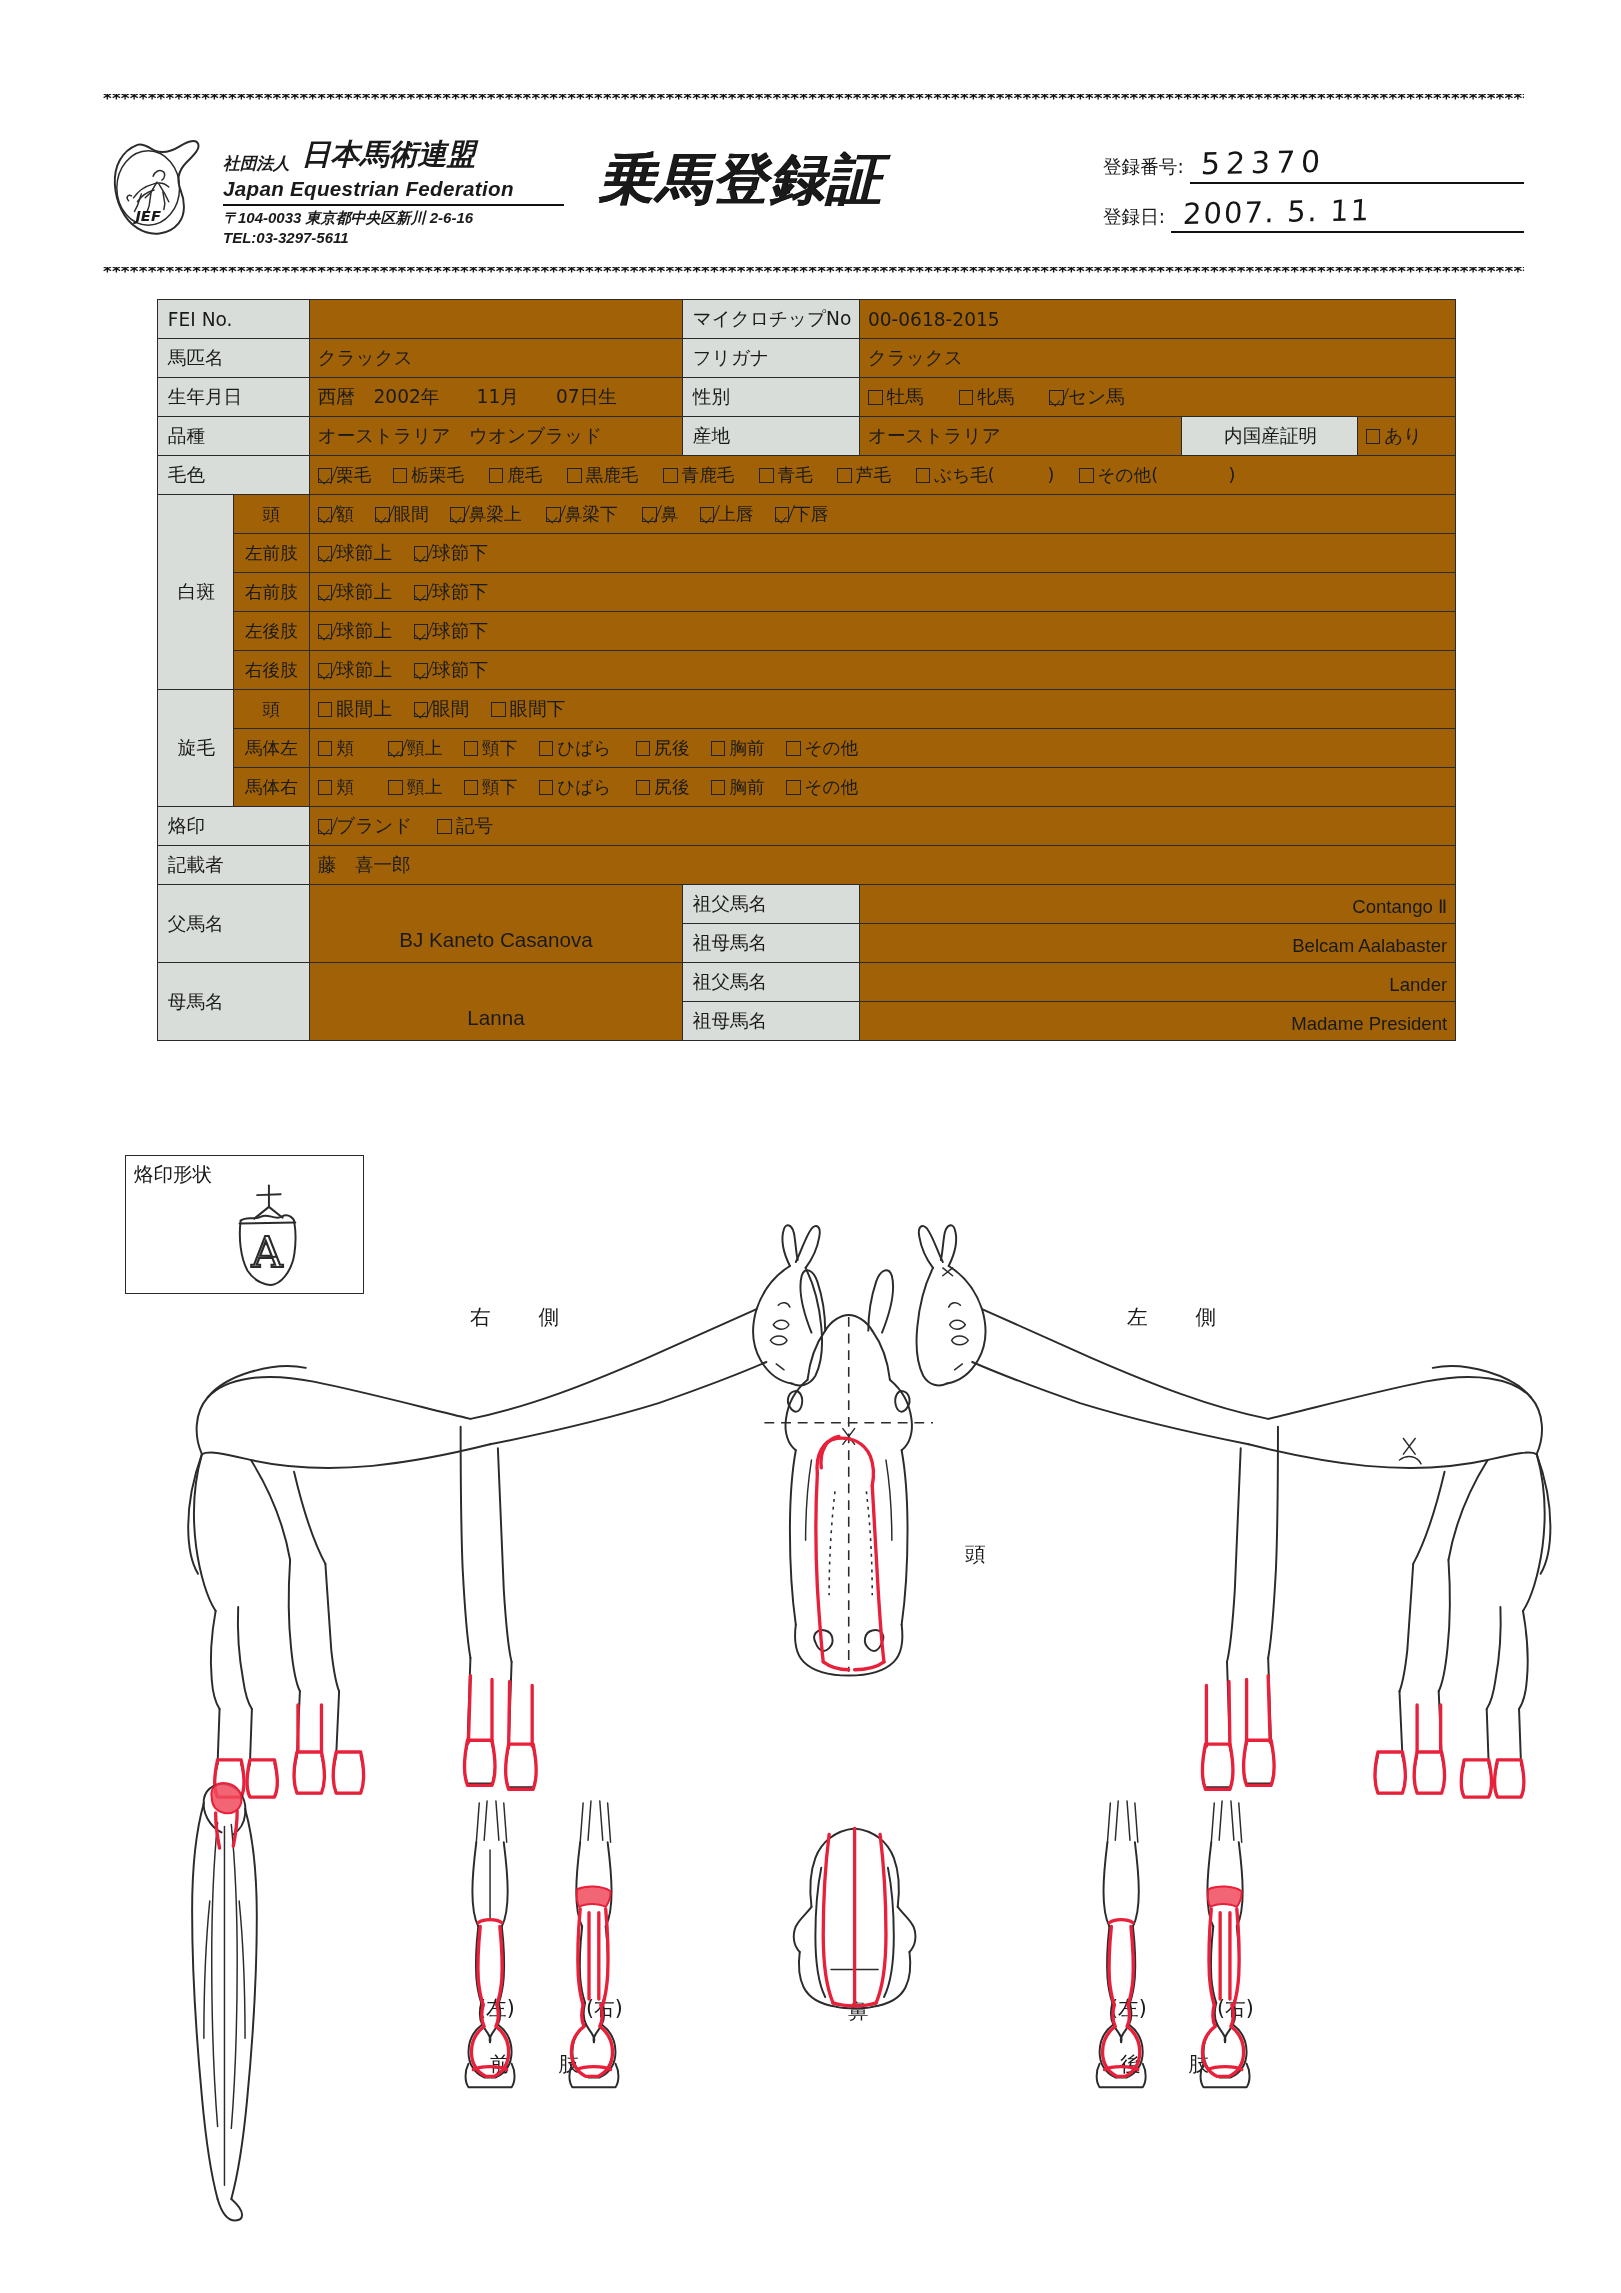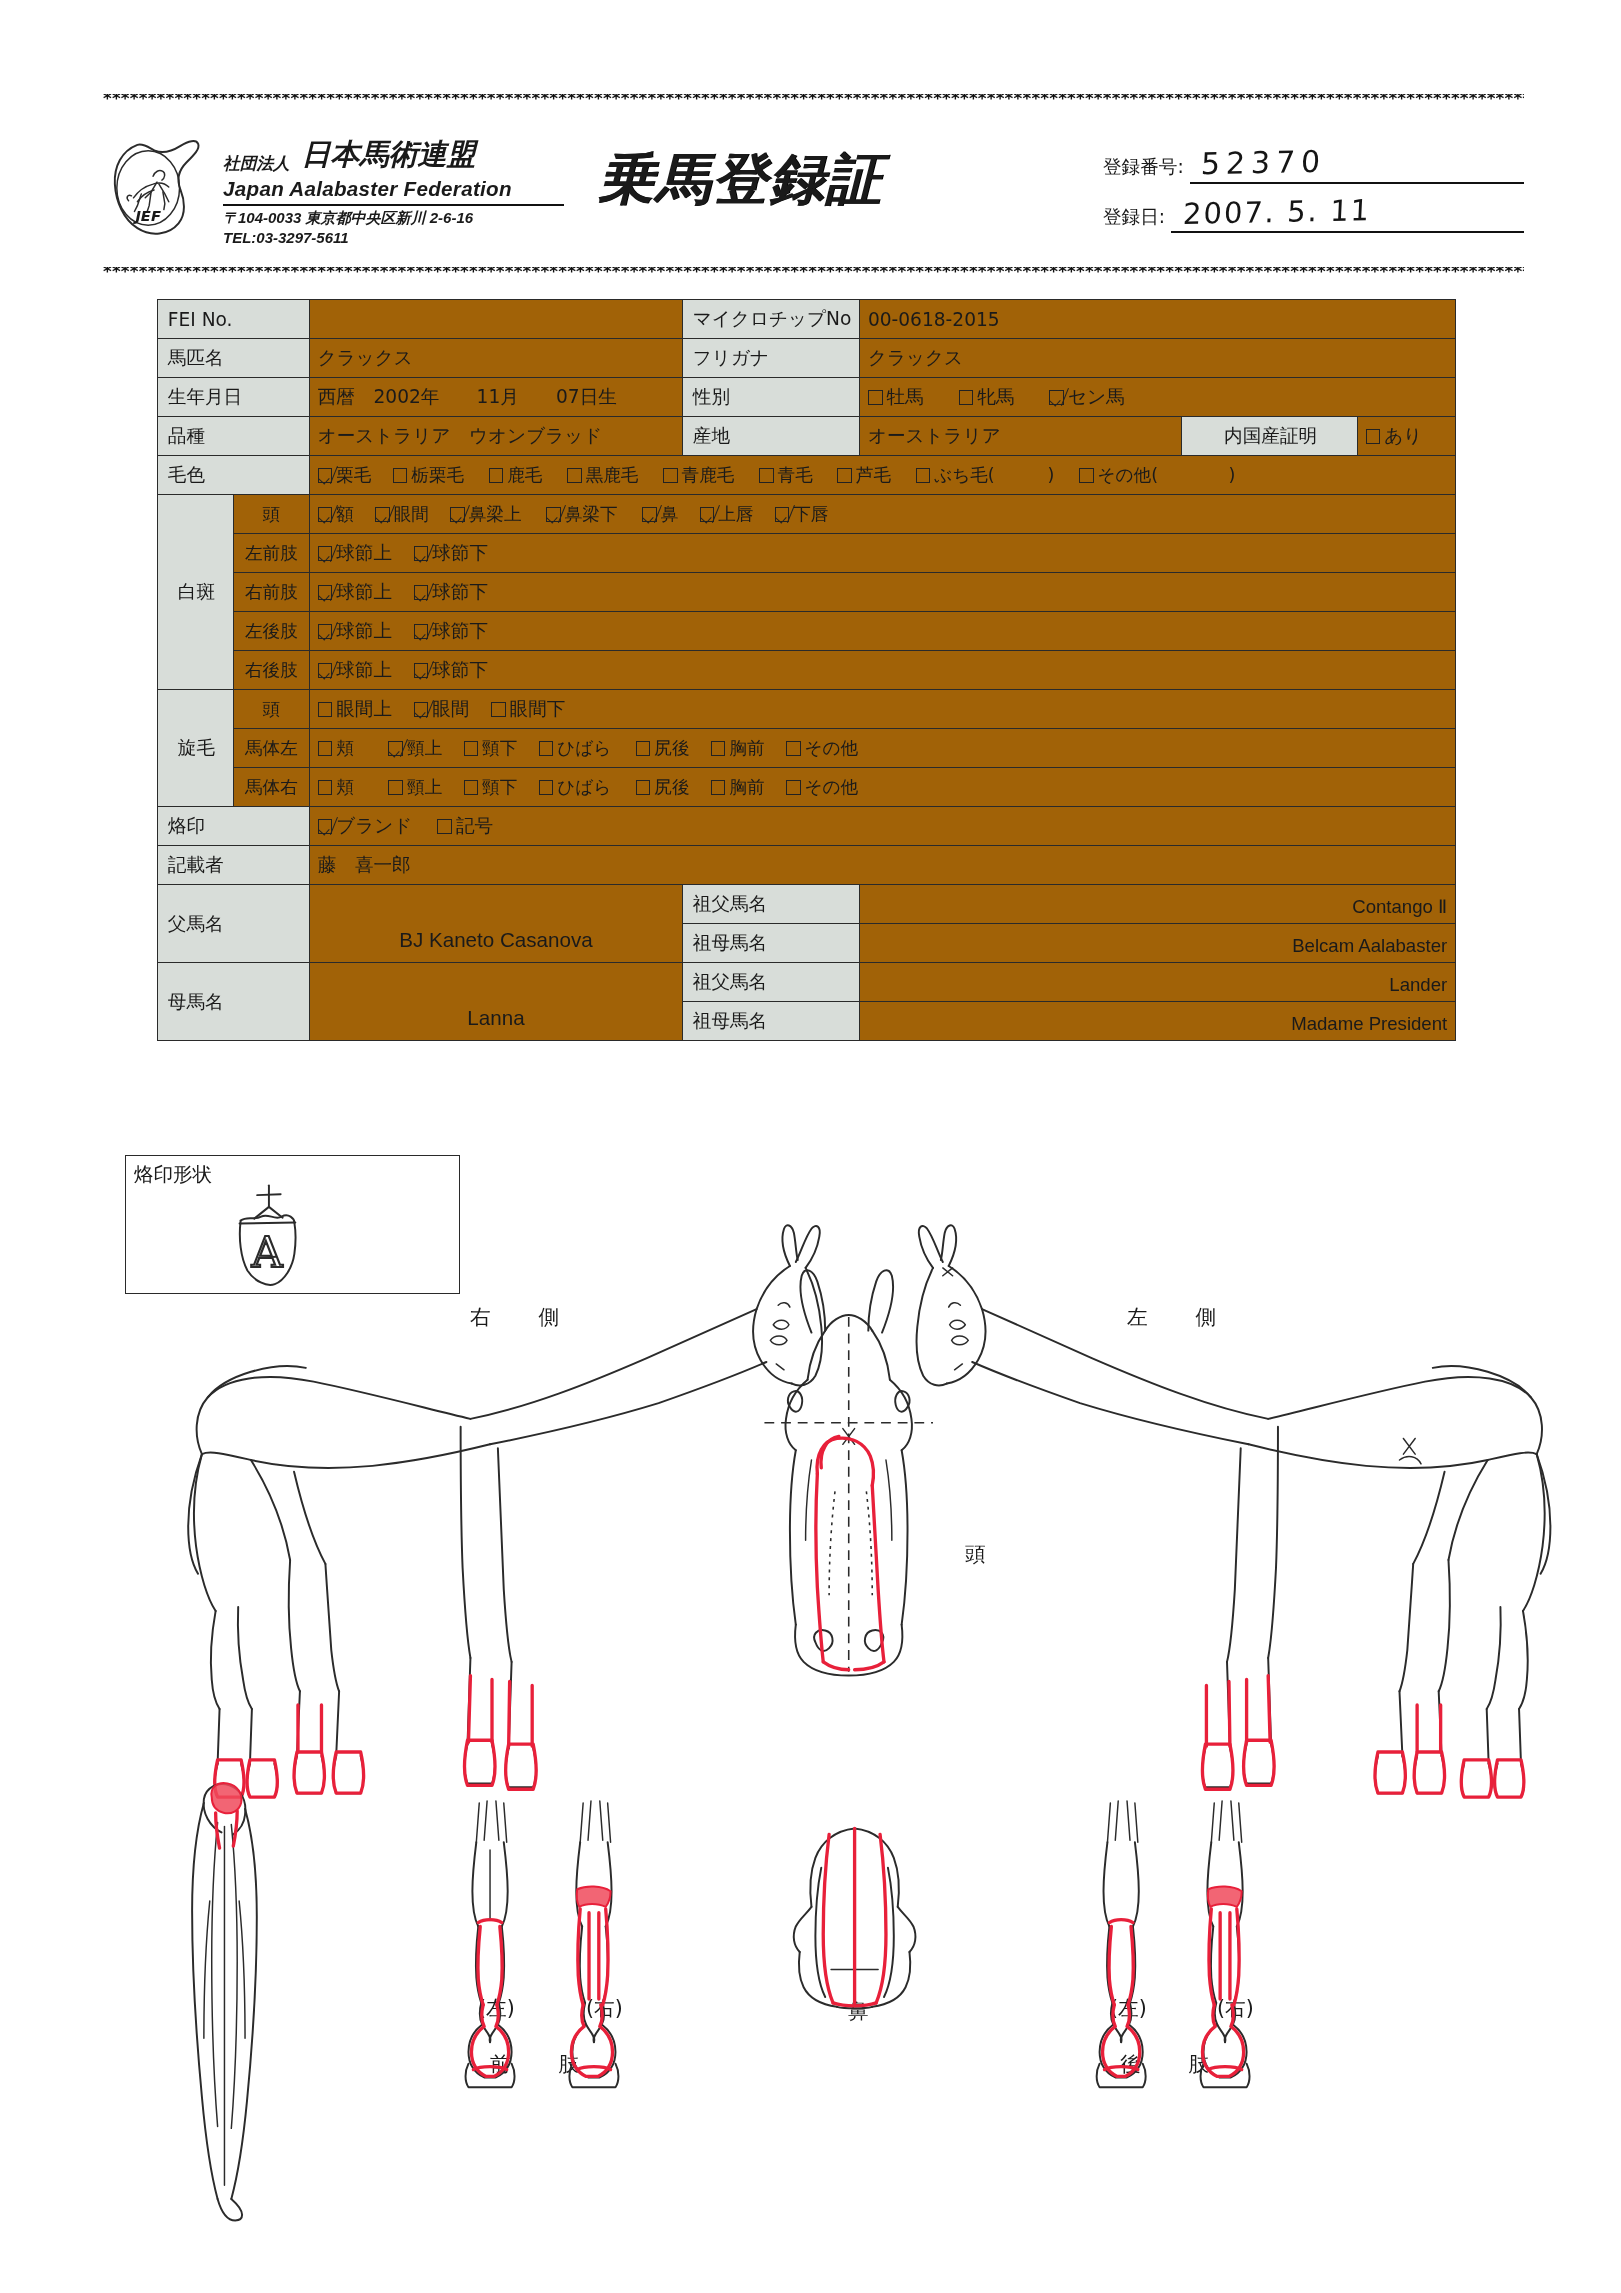--- a/index.html
+++ b/index.html
@@ -141,21 +141,21 @@
     background:#d8ddd9; text-align:center; white-space:nowrap;
     font-size:17.6px;
   }
 
   .ped-name { text-align:center; font-size:20.6px; font-family:"Liberation Sans",sans-serif; }
   .ped-val  { font-size:18.6px; font-family:"Liberation Sans",sans-serif;text-align:right; }
 
   
   .brandbox {
     position:absolute; left:125px; top:1155px;
-    width: 335px; height: 139px;
+    width: 239px; height: 139px;
     border: 1.6px solid #2a2a2a;
     background:#fff;
     text-align:center;
   }
   .brandbox .bb-title {
     position:absolute; left:7.8px; top:4.9px; font-size:19.6px;
   }
 
   
   .diagram { position:absolute; left:0; top:1215px; width:1621px; height:1078px; }
@@ -197,21 +197,21 @@
         </g>
         <text x="41" y="86" font-size="15" font-weight="bold" text-anchor="middle" font-family="DejaVu Sans, sans-serif" fill="#1a1a1a" font-style="italic">JEF</text>
       </svg>
     </div>
 
     <div class="fed-block">
       <div class="fed-kanji-row">
         <span class="fed-corp">社団法人</span>
         <span class="fed-name-jp">日本馬術連盟</span>
       </div>
-      <div class="fed-name-en">Japan Aalabaster Federation</div>
+      <div class="fed-name-en">Japan Equestrian Federation</div>
       <div class="fed-addr">〒104-0033 東京都中央区新川 2-6-16</div>
       <div class="fed-addr">TEL:03-3297-5611</div>
     </div>
 
     <div class="doc-title">乗馬登録証</div>
 
     <div class="reg-block">
       <div class="reg-row">
         <span class="reg-label">登録番号:</span>
         <span class="reg-value-wrap">

